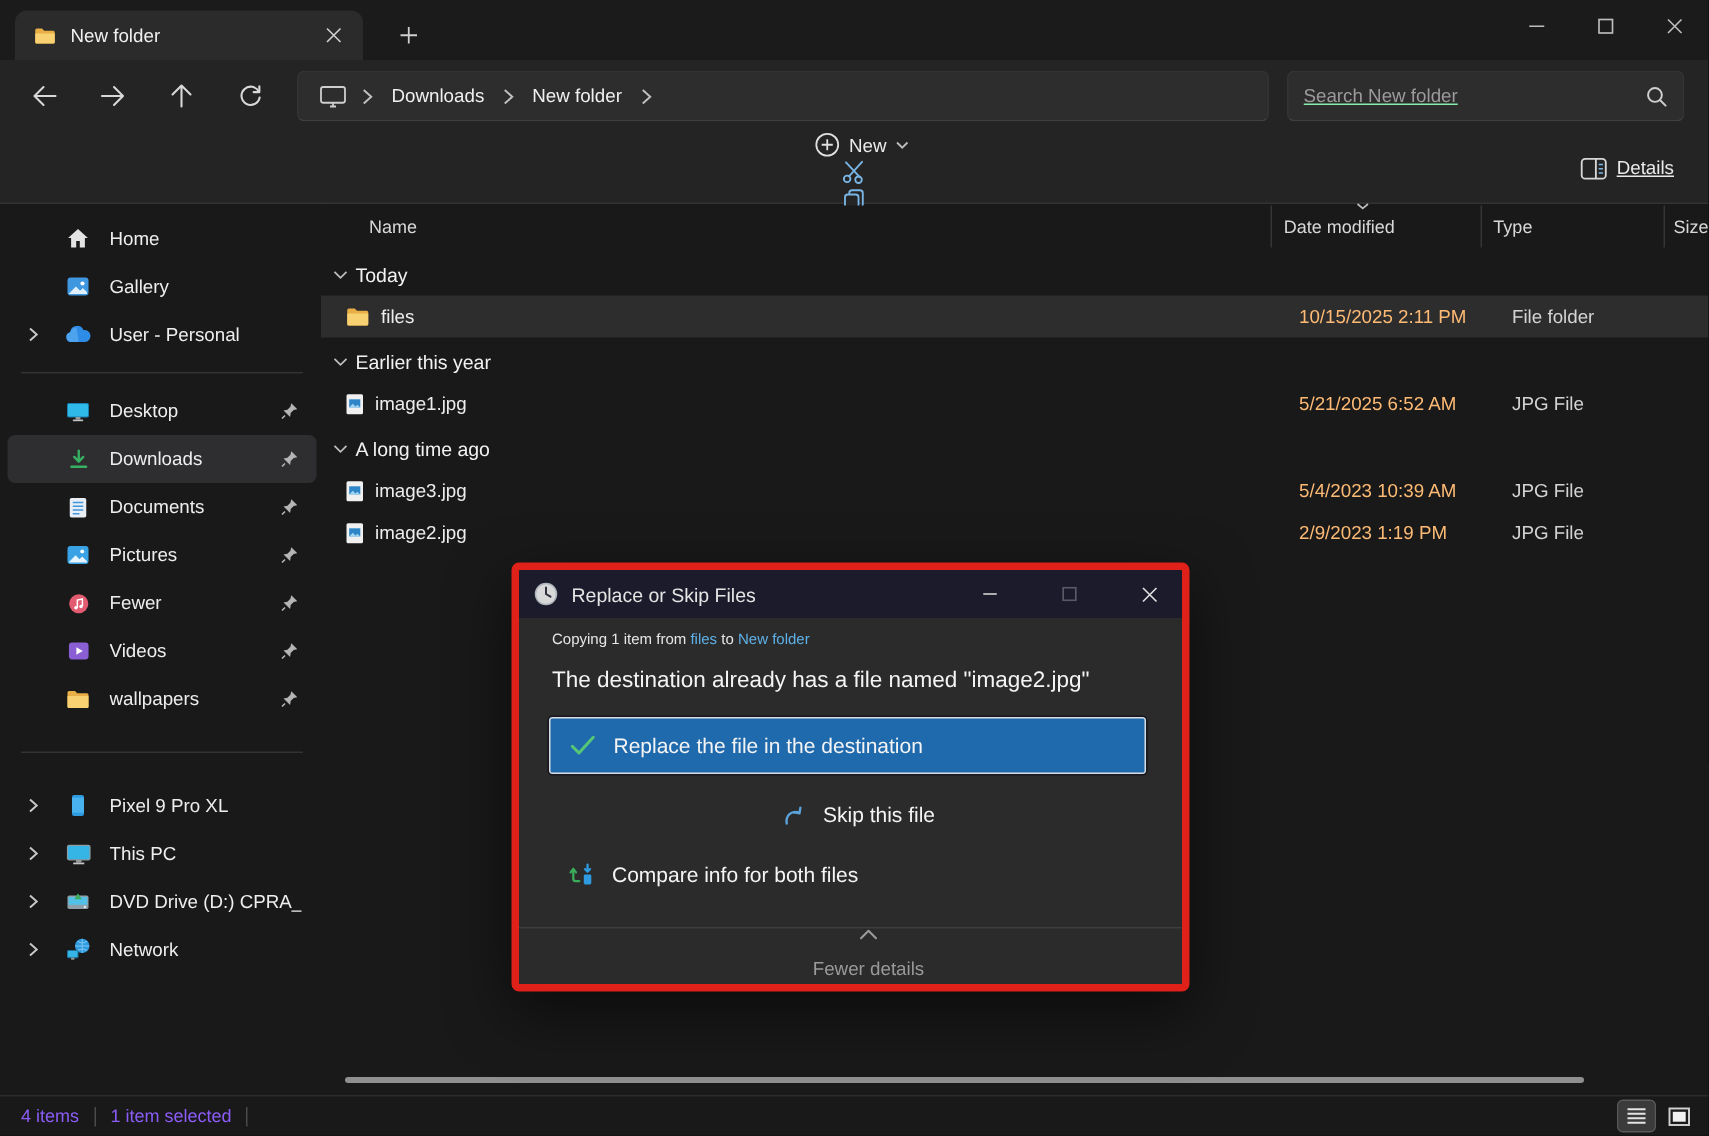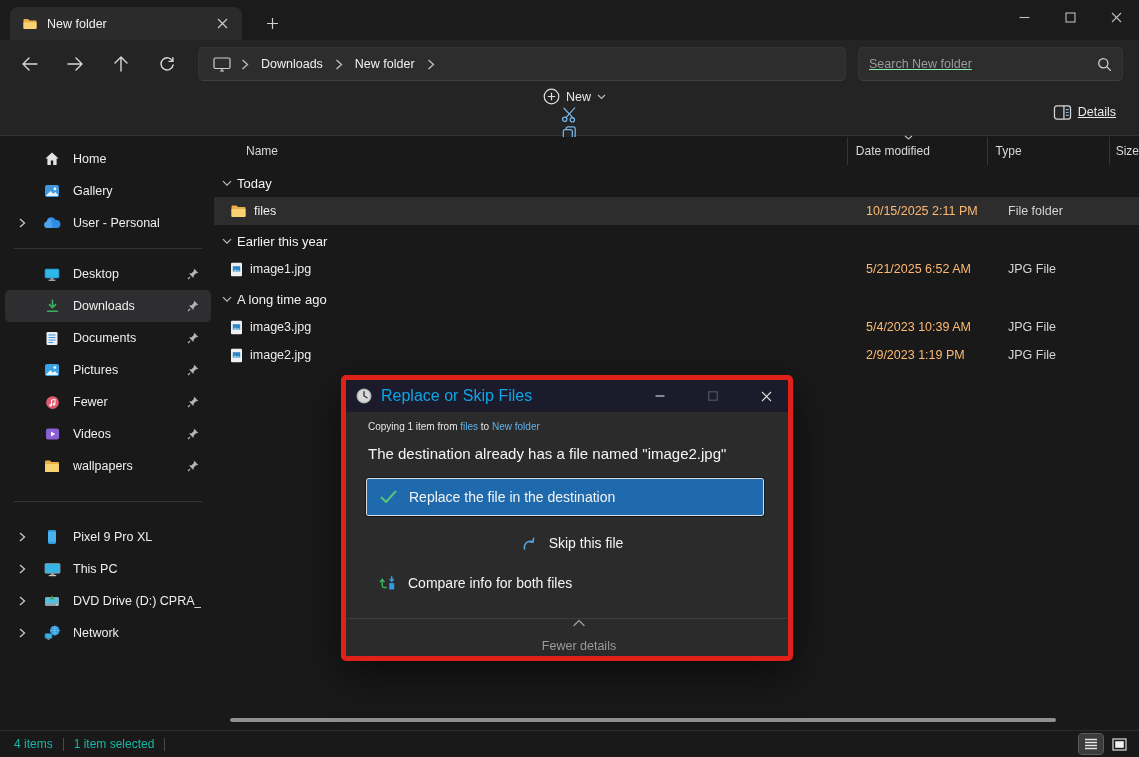--- a/index.html
+++ b/index.html
@@ -55,34 +55,34 @@
   .filerow { height:28px; display:flex; align-items:center; font-size:12.5px; color:#ededed; }
   .filerow.sel { background:#2d2d2d; }
   .fr-name { width:644px; display:flex; align-items:center; gap:7px; padding-left:16px; }
   .fr-date { width:142px; padding-left:8px; color:#fdba74; }
   .fr-type { width:124px; padding-left:8px; color:#d4d4d4; }
   .hscroll { position:absolute; left:16px; width:826px; bottom:8px; height:4px; background:#8f8f8f; border-radius:2px; }
 
   
   .dialog { position:absolute; left:341px; top:375px; width:452px; height:286px; border:5px solid #e0211a; border-radius:5px; background:#2b2b2b; box-shadow:0 14px 40px rgba(0,0,0,.55); }
   .dlg-title { height:32px; background:#1b1b2b; display:flex; align-items:center; padding-left:10px; gap:9px; border-radius:2px 2px 0 0; }
-  .dlg-title-text { flex:1; font-size:16px; color:#0ea5e9; }
+  .dlg-title-text { flex:1; font-size:13px; color:#e5e5e5; }
   .dlg-wc { width:44px; height:32px; display:flex; align-items:center; justify-content:center; }
   .dlg-body { position:absolute; top:32px; left:0; right:0; bottom:0; }
   .dlg-copy { position:absolute; top:9px; left:22px; font-size:10px; color:#e6e6e6; }
   .dlg-copy .lnk { color:#5eb1e8; }
   .dlg-msg { position:absolute; top:33px; left:22px; font-size:15px; color:#f4f4f4; }
   .opt { position:absolute; left:20px; width:398px; display:flex; align-items:center; gap:12px; font-size:14px; color:#f4f4f4; border-radius:2px; }
   .opt-replace { top:66px; height:38px; background:#1f69ad; border:1px solid #d9dde2; outline:1px solid #17171f; padding-left:13px; }
   .opt-skip { top:116px; height:30px; padding-left:14px;justify-content:center; }
   .opt-compare { top:156px; height:30px; padding-left:13px; }
   .dlg-footer { position:absolute; left:0; right:0; bottom:0; height:38px; border-top:1px solid #3d3d3d; display:flex; align-items:center; padding-left:24px; gap:12px; color:#9a9a9a; font-size:12.5px;flex-direction:column; }
 
   
-  .statusbar { position:absolute; left:0; right:0; bottom:0; height:27px; background:#191919; border-top:1px solid #2b2b2b; display:flex; align-items:center; padding-left:14px; font-size:12px; color:#14b8a6; }
+  .statusbar { position:absolute; left:0; right:0; bottom:0; height:27px; background:#191919; border-top:1px solid #2b2b2b; display:flex; align-items:center; padding-left:14px; font-size:12px; color:#8b5cf6; }
   .st-sep { width:1px; height:13px; background:#4a4a4a; margin:0 10px; }
   .viewtoggles { position:absolute; right:8px; top:3px; display:flex; gap:4px; }
   .vt { width:24px; height:20px; display:flex; align-items:center; justify-content:center; border-radius:3px; }
   .vt.sel { background:#3b3b3b; outline:1px solid #5a5a5a; }
 
   .ic { display:inline-flex; flex:none; }
 </style>
 </head>
 <body>
 

